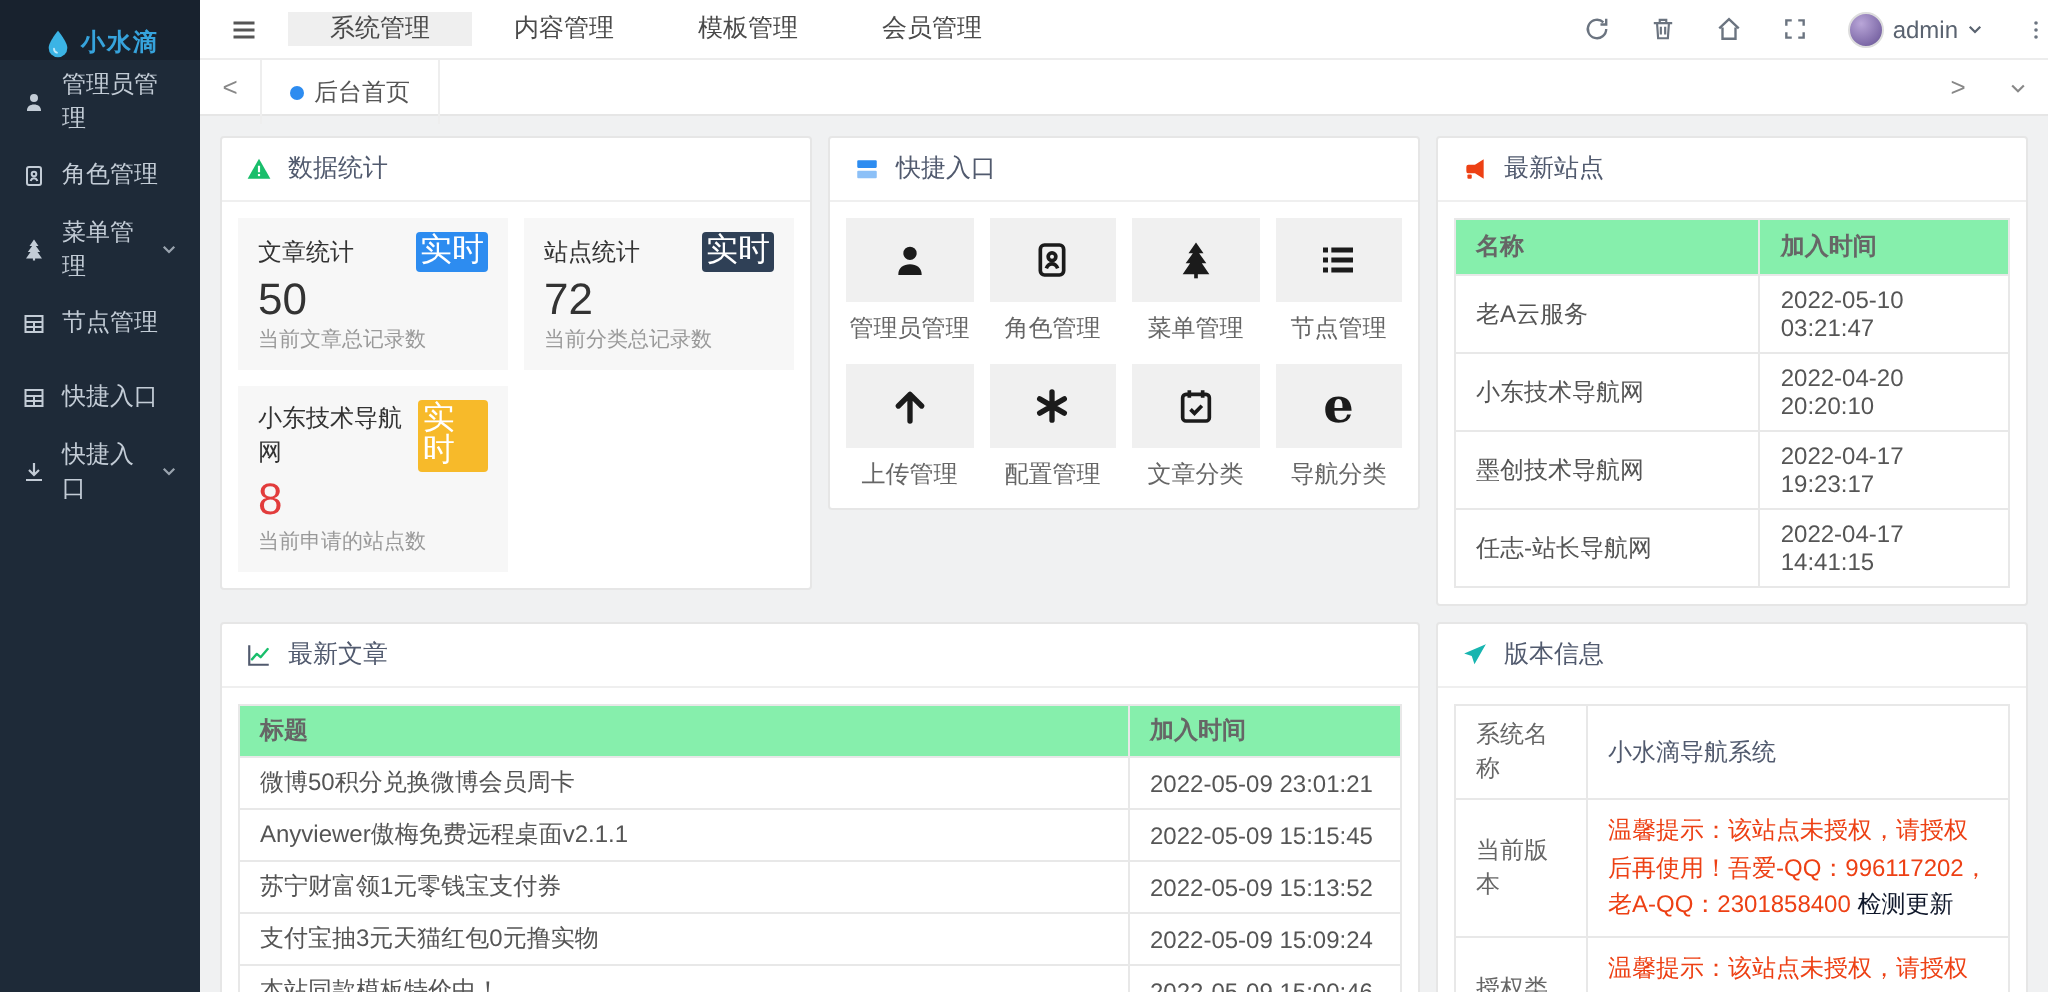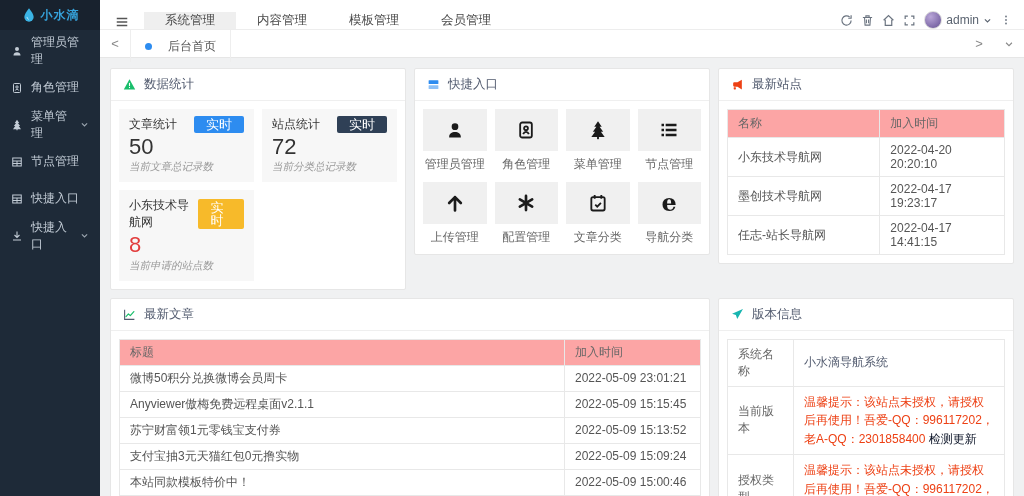--- a/index.html
+++ b/index.html
@@ -1,72 +1,72 @@
 <!DOCTYPE html>
 <html><head>
 <meta charset="utf-8">
 <style>
   * { box-sizing: border-box; margin: 0; padding: 0; }
   html,body { width:1024px; height:496px; overflow:hidden; }
   body { font-family:"Liberation Sans","DejaVu Sans",sans-serif; font-size:12px; background:#f0f1f2; position:relative; color:#333; }
 
   
   .sidebar { position:absolute; left:0; top:0; bottom:0; width:100px; background:#1e2a38; z-index:3; }
-  .logo { height:30px; display:flex; align-items:center; justify-content:center; gap:4px; background:#18222e; }
+  .logo { height:30px; display:flex; align-items:flex-end; justify-content:center; gap:4px; background:#18222e; }
   .logo-text { color:#36a3dc; font-size:12px; font-weight:bold; letter-spacing:1px; }
   .menu { padding-top:2px; }
   .menu-item { height:37px; display:flex; align-items:center; gap:8px; padding:0 11px; color:#c3ccd6; font-size:12px; cursor:pointer; }
   .menu-item svg { flex:0 0 auto; }
   .chev { margin-left:auto; opacity:.75; display:flex; }
 
   
-  .topbar { position:absolute; left:100px; right:0; top:0; height:30px; background:#fff; border-bottom:1px solid #ededed; display:flex; align-items:flex-end; z-index:2; }
+  .topbar { position:absolute; left:100px; right:0; top:0; height:30px; background:#fff; border-bottom:1px solid #ededed; display:flex; align-items:center; z-index:2; }
   .nav-toggle { width:44px; display:flex; align-items:center; justify-content:center; color:#555; cursor:pointer; }
   .nav-item { padding:0 21px; display:flex; align-items:center; font-size:12.5px; color:#4a4a4a; cursor:pointer; }
   .nav-item.active { background:#efefef; }
-  .topbar-right { margin-left:auto; display:flex; align-items:center; gap:8px; padding-right:12px; color:#6b7480; }
+  .topbar-right { margin-left:auto; display:flex; align-items:center; gap:20px; padding-right:0; color:#6b7480; }
   .tb-icon { display:flex; align-items:center; cursor:pointer; }
   .avatar { width:18px; height:18px; border-radius:50%; background:radial-gradient(circle at 35% 30%, #b9a6d8, #7e6aa8 70%, #5d4f86); border:1px solid #ddd; }
   .admin-wrap { display:flex; align-items:center; gap:4px; cursor:pointer; color:#5a6370; font-size:12px; }
 
   
   .tagsbar { position:absolute; left:100px; right:0; top:30px; height:28px; background:#fff; border-bottom:1px solid #e6e6e6; display:flex; align-items:stretch; z-index:2; }
   .tab-arrow { width:30px; display:flex; align-items:center; justify-content:center; color:#888; cursor:pointer; font-size:13px; }
-  .page-tab { display:flex; align-items:center; gap:16px; padding:16px 14px; border-left:1px solid #eee; border-right:1px solid #eee; color:#555; cursor:pointer; }
+  .page-tab { display:flex; align-items:center; gap:5px; padding:16px 14px; border-left:1px solid #eee; border-right:1px solid #eee; color:#555; cursor:pointer; }
   .dot { width:7px; height:7px; border-radius:50%; background:#2d8cf0; }
   .tags-right { margin-left:auto; display:flex; }
 
   
   .content { position:absolute; left:100px; right:0; top:58px; bottom:0; background:#f0f1f2; padding:10px 10px 0; overflow:hidden; }
   .grid { display:grid; grid-template-columns:repeat(3,1fr); gap:8px; align-items:start; }
   .panel { background:#fff; border:1px solid #e6e6e6; border-radius:2px; }
   .panel-h { height:32px; display:flex; align-items:center; gap:8px; padding:0 12px; border-bottom:1px solid #efefef; color:#515a6e; font-size:12.5px; }
   .panel-b { padding:8px; }
   .span2 { grid-column:1 / span 2; }
 
   
   .stat-grid { display:grid; grid-template-columns:1fr 1fr; gap:8px; }
   .stat-card { background:#f7f7f7; padding:7px 10px 8px; min-height:56px; }
   .stat-top { display:flex; justify-content:space-between; align-items:center; font-size:12px; color:#333; }
-  .badge { font-size:13px; color:#fff; padding:2px 12px; border-radius:2px; line-height:1; }
+  .badge { font-size:16px; color:#fff; padding:2px 2px; border-radius:2px; line-height:1; }
   .b-blue { background:#2d8cf0; } .b-dark { background:#2f4056; } .b-yellow { background:#f7ba2a; }
   .stat-value { font-size:22px; color:#333; line-height:1.15; margin:1px 0; }
   .value-red { color:#e23c3c; }
-  .stat-desc { font-size:10.5px; color:#999;font-style:italic; }
+  .stat-desc { font-size:10.5px; color:#999; }
 
   
   .sc-grid { display:grid; grid-template-columns:repeat(4,1fr); gap:9px 8px; }
   .sc-item { cursor:pointer; }
   .sc-tile { background:#f0f0f0; height:42px; display:flex; align-items:center; justify-content:center; color:#1b1b1b; }
   .sc-label { text-align:center; font-size:12px; color:#666; margin-top:5px; }
   .e-glyph { font:800 24px "DejaVu Serif",serif; line-height:1; }
 
   
   .tbl { width:100%; border-collapse:collapse; font-size:12px; color:#555; }
-  .tbl th { background:#fca5a5; font-weight:400; color:#666; }
+  .tbl th { background:#86efac; font-weight:700; color:#666; }
   .tbl th, .tbl td { border:1px solid #e8e8e8; padding:5px 10px; text-align:left; }
   .tbl-compact td, .tbl-compact th { padding:4px 10px;margin-top:33px; }
   .site-time { width:45%; } .art-time { width:136px; }
 
   
   .vtbl { width:100%; border-collapse:collapse; font-size:12px; color:#515a6e; }
   .vtbl td { border:1px solid #e8e8e8; padding:6px 10px; vertical-align:middle; }
   .vlabel { width:66px; color:#666; }
   .warn { color:#ed4014; line-height:1.55; }
   .lnk { color:#0f172a; cursor:pointer; text-decoration:none; }
@@ -378,20 +378,24 @@
       <div class="panel-b">
         <table class="tbl">
           <thead>
             <tr>
               <th>名称</th>
               <th class="site-time">加入时间</th>
             </tr>
           </thead>
           <tbody>
             <tr>
+              <td>老A云服务</td>
+              <td>2022-05-10 03:21:47</td>
+            </tr>
+            <tr>
               <td>小东技术导航网</td>
               <td>2022-04-20 20:20:10</td>
             </tr>
             <tr>
               <td>墨创技术导航网</td>
               <td>2022-04-17 19:23:17</td>
             </tr>
             <tr>
               <td>任志-站长导航网</td>
               <td>2022-04-17 14:41:15</td>

